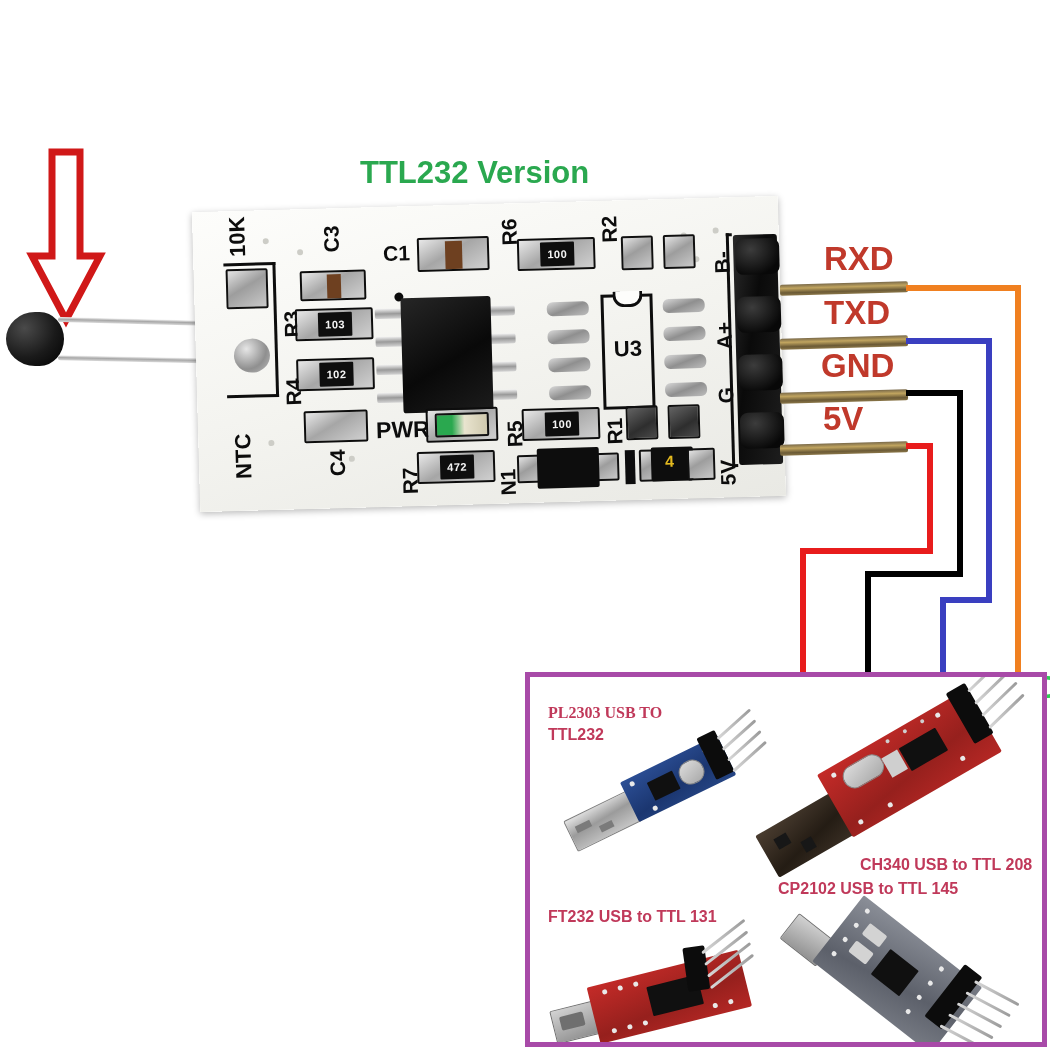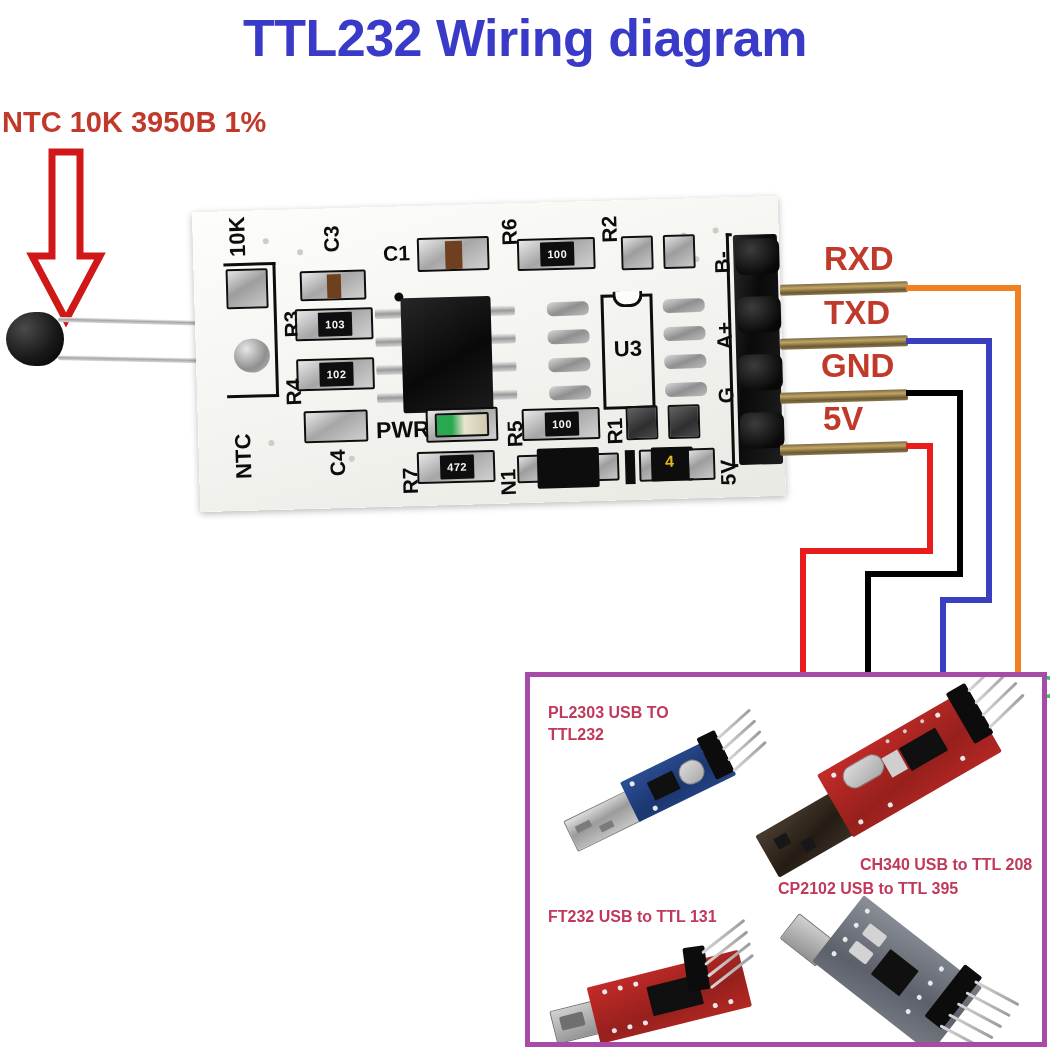--- a/index.html
+++ b/index.html
@@ -213,24 +213,23 @@
     border-radius:2px;
   }
   .dot-w { position:absolute; width:5px; height:5px; border-radius:50%; background:#e9e9e9; }
   .dot-s { position:absolute; width:4px; height:4px; border-radius:50%; background:#cfcfcf; }
 </style>
 </head>
 <body>
 
 <div id="stage">
 
-  <div class="title">TTL232 Wiring diagram</div>
-
-  <div class="ntc-label">NTC 10K 3950B 1%</div>
-
+
+
+  <div class="version-label">TTL232 Version</div>
 
   <svg class="arrow" width="80" height="180" viewBox="0 0 80 180">
     <polygon points="26,4 54,4 54,108 74,108 40,172 6,108 26,108" fill="#ffffff" stroke="#d01818" stroke-width="7" stroke-linejoin="miter"></polygon>
   </svg>
 
   <div class="therm-bead"></div>
   <div class="therm-lead" style="left:58px; top:319px; width:160px; transform:rotate(1.5deg);"></div>
   <div class="therm-lead" style="left:58px; top:357px; width:172px; transform:rotate(1.2deg);"></div>
 
   <div class="pcb">
@@ -372,21 +371,21 @@
     <polyline points="906,446 930,446 930,551 803,551 803,678" fill="none" stroke="#e81c1c" stroke-width="6"></polyline>
   </svg>
 
   <div class="greenlabel" style="left:782px; top:670px;">5V</div>
   <div class="greenlabel" style="left:836px; top:670px;">GND</div>
   <div class="greenlabel" style="left:917px; top:670px;">RXD</div>
   <div class="greenlabel" style="left:998px; top:670px;">TXD</div>
 
   <div class="panel">
 
-    <div class="adapter-label" style="left:18px; top:26px;">PL2303 USB TO</div>
+    <div class="adapter-label" style="left:18px; top:26px;font-family:Liberation Serif, serif;">PL2303 USB TO</div>
     <div class="adapter-label" style="left:18px; top:48px;">TTL232</div>
     <div class="dev" style="left:28px; top:58px; width:180px; height:110px; transform:rotate(-26deg);">
       <div class="usb-a" style="left:0px; top:46px; width:72px; height:34px;"></div>
       <div style="position:absolute; left:8px; top:56px; width:16px; height:7px; background:#7b7b7b;"></div>
       <div style="position:absolute; left:30px; top:66px; width:14px; height:7px; background:#7b7b7b;"></div>
       <div class="pcb-blue" style="left:68px; top:36px; width:108px; height:44px;"></div>
       <div class="chip-blk" style="left:92px; top:48px; width:28px; height:20px;"></div>
       <div class="xtal" style="left:124px; top:46px; width:26px; height:24px;"></div>
       <div class="dot-w" style="left:76px; top:40px;"></div>
       <div class="dot-w" style="left:86px; top:72px;"></div>
@@ -437,21 +436,21 @@
       <div class="dot-w" style="left:88px; top:80px;"></div>
       <div class="dot-w" style="left:160px; top:80px;"></div>
       <div class="dot-w" style="left:176px; top:80px;"></div>
       <div class="hdrblk" style="left:142px; top:20px; width:22px; height:44px; transform:rotate(6deg);"></div>
       <div class="hdrpin" style="left:160px; top:16px; width:54px; transform:rotate(-24deg);"></div>
       <div class="hdrpin" style="left:160px; top:28px; width:54px; transform:rotate(-24deg);"></div>
       <div class="hdrpin" style="left:160px; top:40px; width:54px; transform:rotate(-24deg);"></div>
       <div class="hdrpin" style="left:160px; top:52px; width:54px; transform:rotate(-24deg);"></div>
     </div>
 
-    <div class="adapter-label" style="left:248px; top:202px;">CP2102 USB to TTL 395</div>
+    <div class="adapter-label" style="left:248px; top:202px;">CP2102 USB to TTL 145</div>
     <div class="dev" style="left:250px; top:222px; width:230px; height:150px; transform:rotate(38deg);">
       <div class="usb-mini" style="left:2px; top:86px; width:46px; height:32px;"></div>
       <div class="pcb-gray" style="left:42px; top:32px; width:150px; height:84px;"></div>
       <div class="chip-blk" style="left:96px; top:58px; width:36px; height:32px;"></div>
       <div style="position:absolute; left:64px; top:50px; width:22px; height:14px; background:#d3d3d3; border-radius:2px;"></div>
       <div style="position:absolute; left:64px; top:72px; width:22px; height:14px; background:#d3d3d3; border-radius:2px;"></div>
       <div class="dot-w" style="left:52px; top:40px;"></div>
       <div class="dot-w" style="left:52px; top:58px;"></div>
       <div class="dot-w" style="left:52px; top:76px;"></div>
       <div class="dot-w" style="left:52px; top:94px;"></div>

